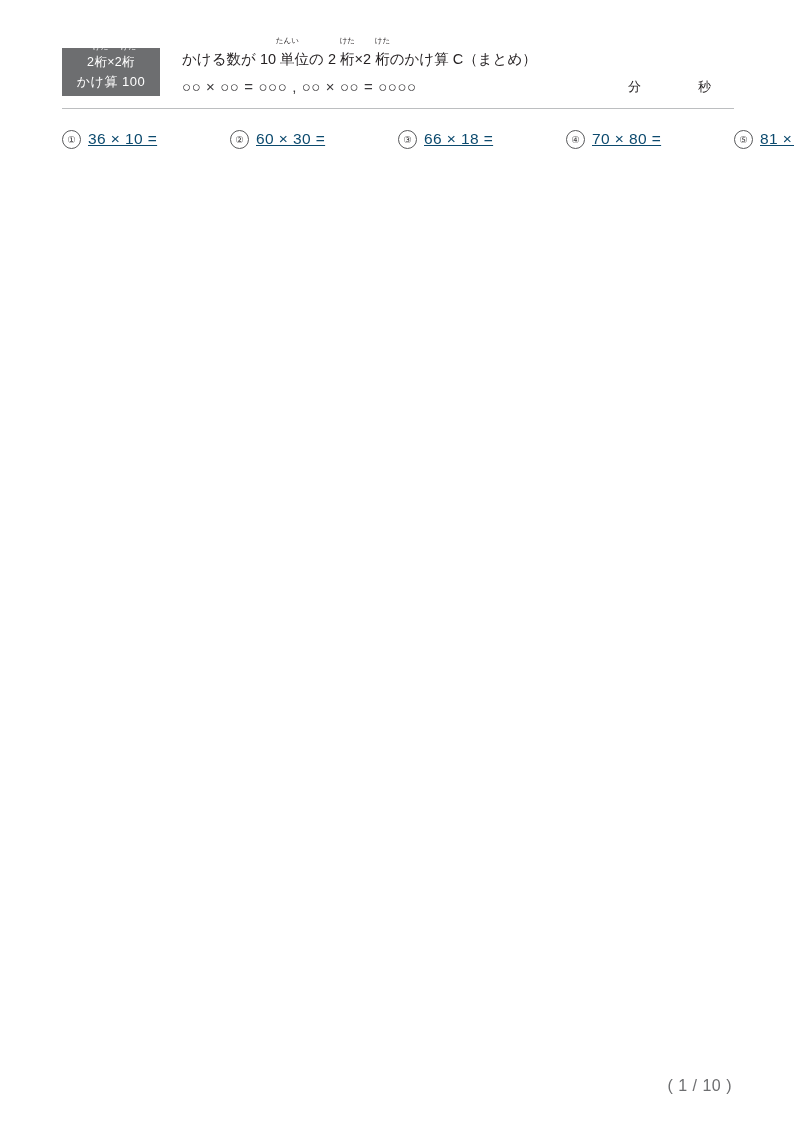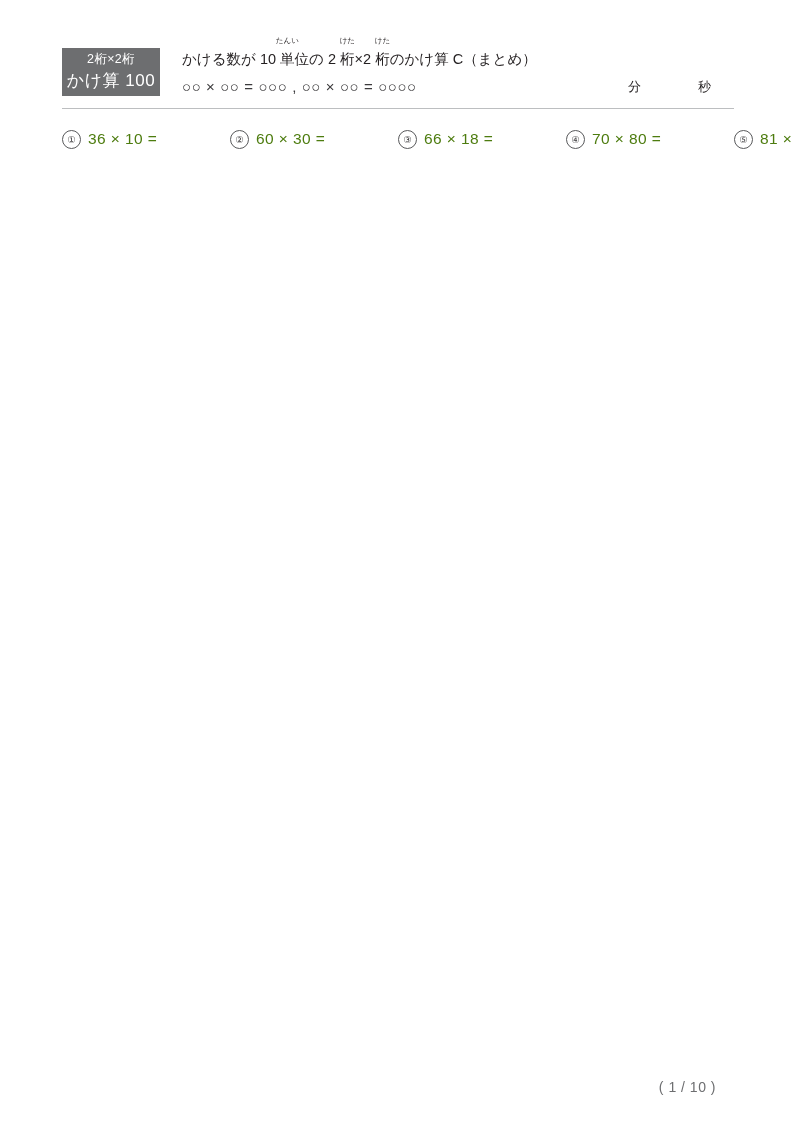--- a/index.html
+++ b/index.html
@@ -42,21 +42,21 @@
     flex-direction: column;
     align-items: center;
     justify-content: center;
     line-height: 1.35;
   }
   .badge .badge-top {
     font-size: 12.5px;
     letter-spacing: 0.3px;
   }
   .badge .badge-bottom {
-    font-size: 17px;
+    font-size: 13px;
     letter-spacing: 0.5px;
     margin-top: 2px;
   }
   .title-wrap {
     position: absolute;
     left: 120px;
     top: 0;
     right: 0;
   }
   .title-main {
@@ -139,28 +139,29 @@
     border: 1px solid #58595b;
     border-radius: 50%;
     font-size: 9.5px;
     line-height: 1;
     margin-right: 7px;
     color: #414042;
     flex: 0 0 auto;
     letter-spacing: 0;
   }
   .expr {
-    color: #4d7c0f;
+    color: #0c4a6e;
+    text-decoration: underline;
   }
 
   .footer {
     position: absolute;
-    right: 78px;
+    right: 62px;
     bottom: 28px;
-    font-size: 14px;
+    font-size: 16px;
     color: #6d6e70;
     letter-spacing: 0.5px;
   }
 </style>
 </head>
 <body>
 
 <div class="page">
 
   <div class="header">

